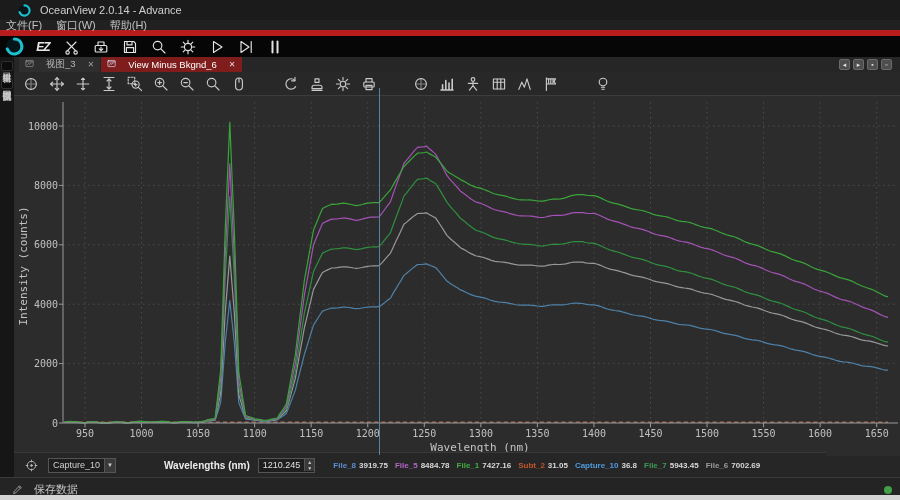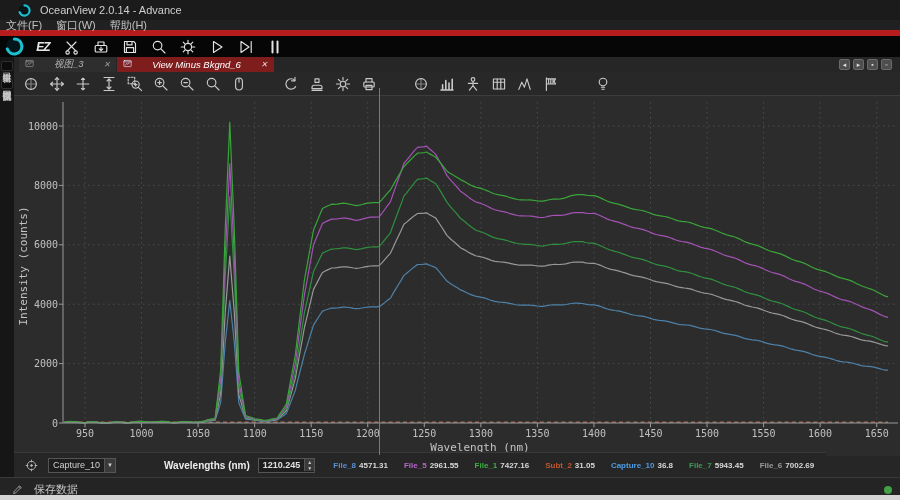--- a/index.html
+++ b/index.html
@@ -19,21 +19,21 @@
   #toolbar-main { left:0; top:36px; width:900px; height:21px; background:#060606; display:flex; align-items:center; padding-left:4px; gap:9px; }
   .tbm-icon { display:flex; align-items:center; justify-content:center; width:20px; height:19px; }
   .ez-text { font-size:12px; font-weight:bold; font-style:italic; color:#e8e8e8; letter-spacing:-1px; }
 
   
   #sidebar { left:0; top:57px; width:14px; height:420px; background:#161616; }
   .side-tab { margin:4px 1px 8px 1px; background:#0c0c0c; border:1px solid #2e2e2e; border-radius:2px; padding:4px 0; writing-mode:vertical-rl; text-orientation:upright; font-size:9px; line-height:11px; color:#c6c6c6; text-align:center; width:12px; }
 
   
   #tabbar { left:14px; top:57px; width:886px; height:15px; background:#262626; display:flex; align-items:flex-end; padding-left:5px; }
-  .doc-tab { height:15px; display:flex; align-items:center; gap:20px; padding:0 6px; font-size:9.5px; margin-right:1px; background:#2e2e2e; color:#b5b5b5;font-style:italic; }
+  .doc-tab { height:15px; display:flex; align-items:center; gap:12px; padding:0 6px; font-size:9.5px; margin-right:1px; background:#2e2e2e; color:#b5b5b5; }
   .doc-tab.active { background:#7f1d1d; color:#ffffff; }
   .doc-tab .close { font-size:8px; opacity:.8; }
   #win-buttons { position:absolute; right:8px; top:2px; display:flex; gap:3px; }
   .win-btn { width:11px; height:11px; background:#4e4e4e; border:1px solid #6a6a6a; border-radius:2px; font-size:7px; line-height:9px; text-align:center; color:#dcdcdc; }
 
   
   #toolbar-graph { left:14px; top:72px; width:886px; height:24px; background:#282828; border-bottom:1px solid #3c3c3c; display:flex; align-items:center; padding-left:8px; }
   .tbg-group { display:flex; align-items:center; gap:8px; margin-right:34px; }
   .tbg-icon { width:18px; height:18px; display:flex; align-items:center; justify-content:center; }
 
@@ -42,24 +42,24 @@
   #cursor-line { left:379px; top:88px; width:1px; height:367px; background:#5d8cab; opacity:.9; z-index:5; pointer-events:none; }
   svg text { font-family:"DejaVu Sans Mono",monospace; }
 
   
   #footer { left:14px; top:452px; width:812px; height:25px; background:#262626; border-top:1px solid #383838; display:flex; align-items:center; padding-left:8px; gap:8px; }
   .ctl-select { display:flex; align-items:center; height:15px; background:#1e1e1e; border:1px solid #555; font-size:9px; color:#cfcfcf; }
   .ctl-select .val { padding:0 4px; min-width:52px; }
   .ctl-select .arrow-box { width:11px; height:13px; background:#3a3a3a; border-left:1px solid #555; font-size:6px; color:#ccc; text-align:center; line-height:13px; }
   .wl-label { font-size:10px; font-weight:bold; color:#ececec; white-space:nowrap;margin-left:40px; }
   .spin-box { display:flex; align-items:center; height:15px; background:#1e1e1e; border:1px solid #555; }
-  .spin-box .val { font-size:9px; color:#e0e0e0; padding:12px 4px; min-width:44px;font-weight:bold; }
+  .spin-box .val { font-size:9px; color:#e0e0e0; padding:12px 4px; min-width:44px; }
   .spin-arrows { display:flex; flex-direction:column; width:10px; border-left:1px solid #555; }
   .spin-arrows span { font-size:5px; line-height:6px; text-align:center; color:#ccc; background:#3a3a3a; }
-  #legend-row { display:flex; gap:16px; margin-left:10px; }
+  #legend-row { display:flex; gap:7px; margin-left:10px; }
   .legend-item { display:flex; gap:3px; font-size:8px; font-weight:bold; white-space:nowrap; }
   .legend-item .lv { color:#d8d8d8; }
 
   
   #statusbar { left:0; top:477px; width:900px; height:24px; background:#242424; border-top:1px solid #3a3a3a; display:flex; align-items:center; padding:0 8px; gap:8px; }
   #statusbar .save { font-size:11px; color:#c8c8c8; }
   #status-dot { margin-left:auto; width:8px; height:8px; border-radius:50%; }
   #bottom-strip { left:0; top:495px; width:900px; height:5px; background:#d4d4d4; }
 </style>
 </head>
@@ -387,25 +387,25 @@
   <div class="spin-box">
     <span class="val">1210.245</span>
     <span class="spin-arrows">
         <span>▲</span>
         <span>▼</span>
       </span>
   </div>
   <div id="legend-row">
       <span class="legend-item">
         <span style="color:#5b8fd4">File_8</span>
-        <span class="lv">4571.31</span>
+        <span class="lv">3919.75</span>
       </span>
       <span class="legend-item">
         <span style="color:#b565c6">File_5</span>
-        <span class="lv">2961.55</span>
+        <span class="lv">8484.78</span>
       </span>
       <span class="legend-item">
         <span style="color:#41ad41">File_1</span>
         <span class="lv">7427.16</span>
       </span>
       <span class="legend-item">
         <span style="color:#c2552b">Subt_2</span>
         <span class="lv">31.05</span>
       </span>
       <span class="legend-item">

